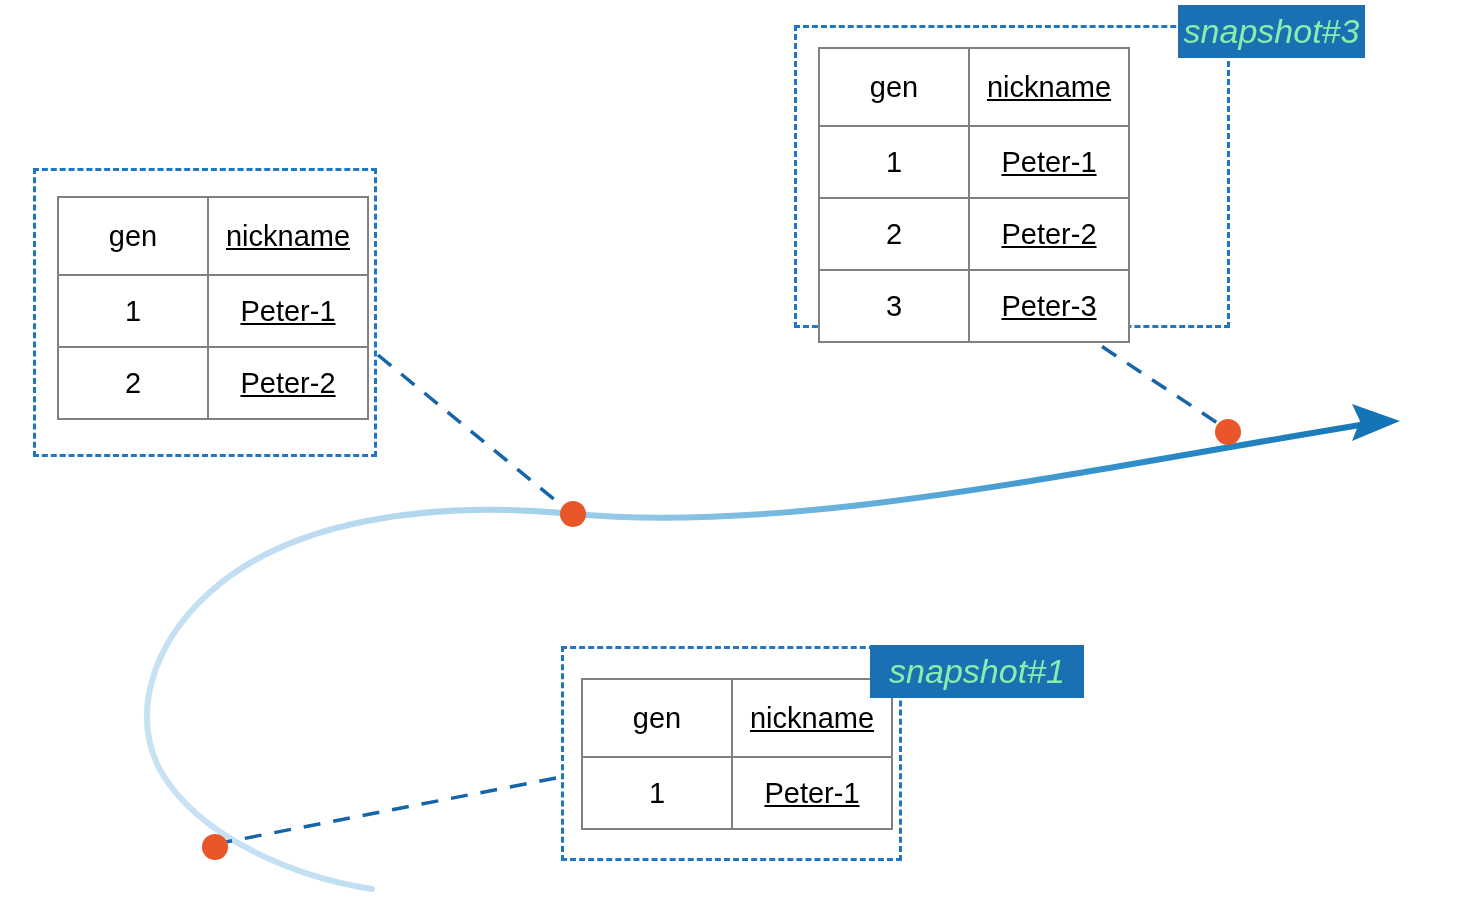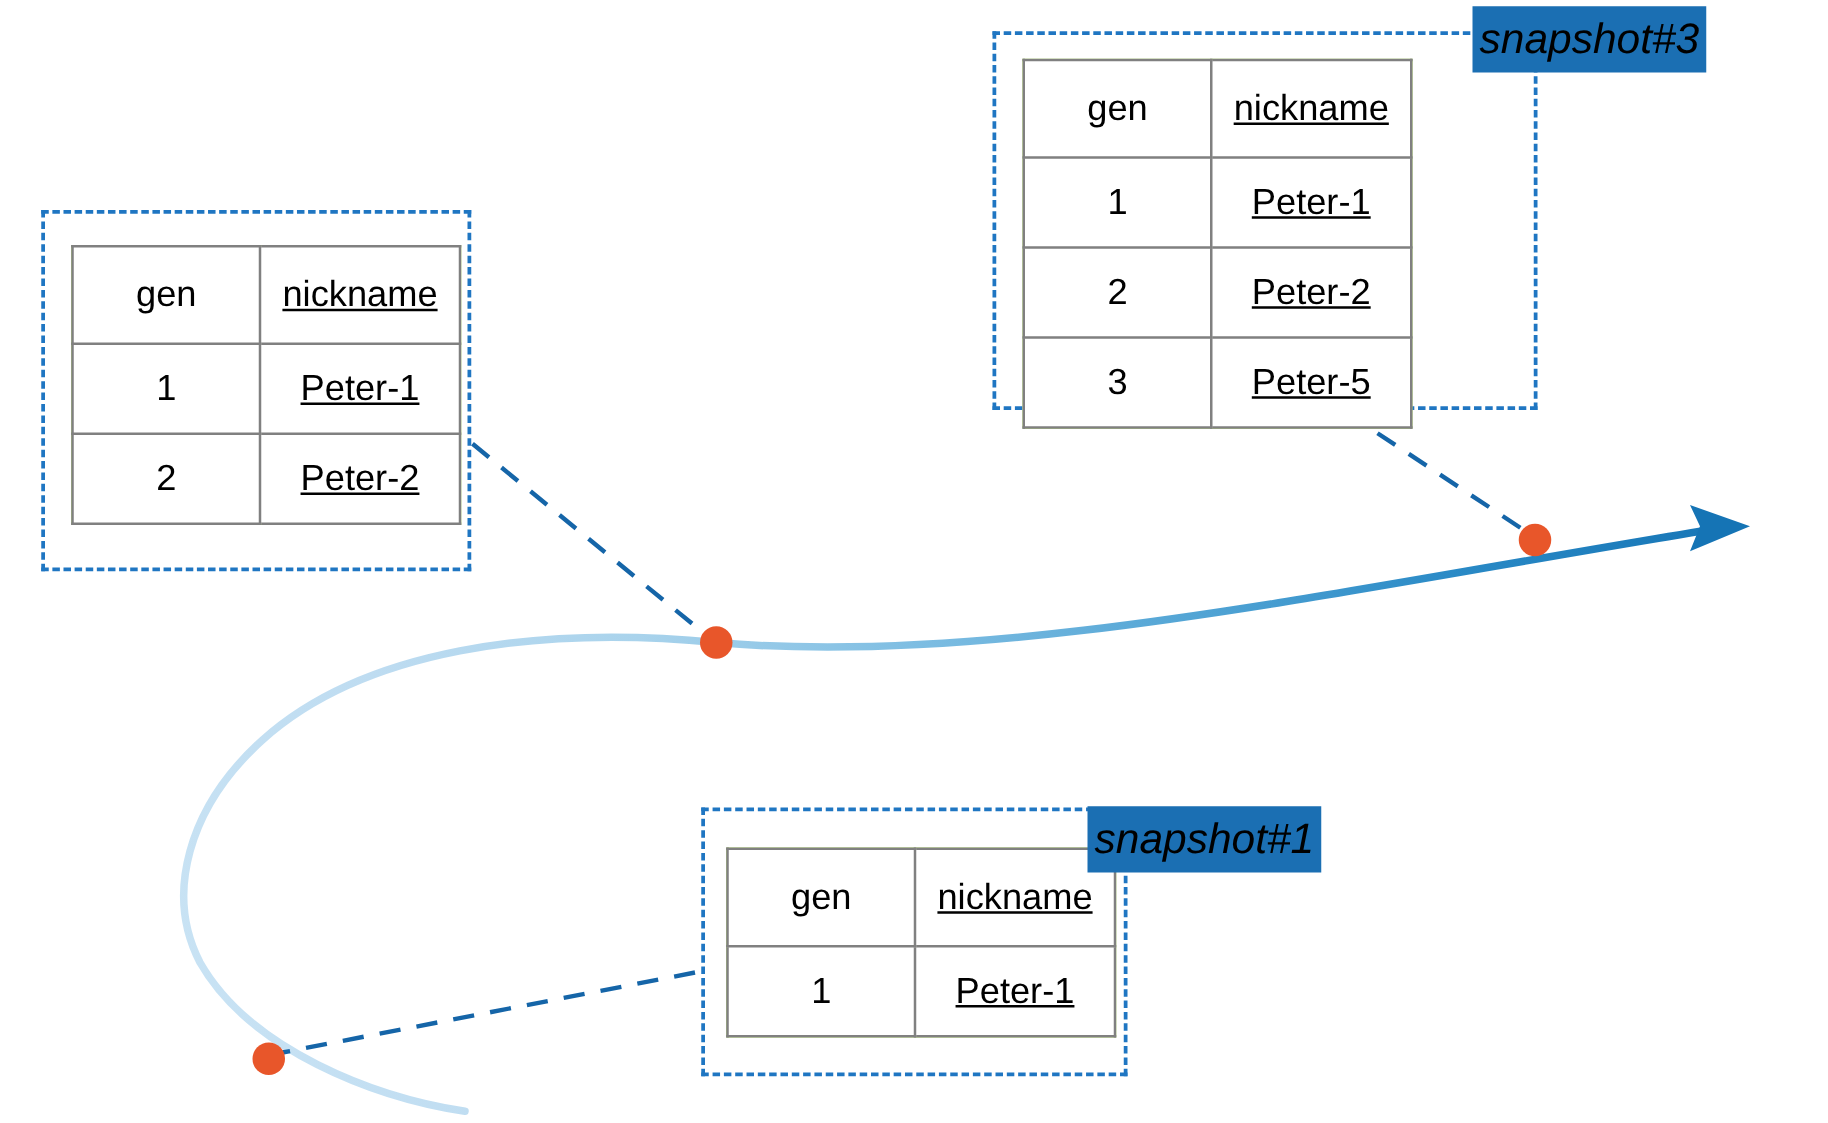--- a/index.html
+++ b/index.html
@@ -28,21 +28,21 @@
   
   .snap-box {
     position: absolute;
     border: 3px dashed #1f76c2;
     box-sizing: border-box;
     background: transparent;
   }
   .snap-table {
     position: absolute;
     border-collapse: collapse;
-    background: #bef264;
+    background: #fef9c3;
     table-layout: fixed;
   }
   .snap-table td {
     border: 2px solid #808080;
     text-align: center;
     vertical-align: middle;
     font-family: "Liberation Sans", sans-serif;
     font-size: 29px;
     color: #000000;
     font-weight: 400;
@@ -51,21 +51,21 @@
   }
   .snap-table td.col-gen { width: 148px; }
   .snap-table td.col-nick { width: 158px; text-decoration: underline; }
   .snap-table tr { height: 72px; }
   .snap-table tr.hdr { height: 78px; }
 
   
   .snap-badge {
     position: absolute;
     background: #1b6fb3;
-    color: #000000;
+    color: #86efac;
     font-family: "Liberation Sans", sans-serif;
     font-style: italic;
     font-size: 34px;
     font-weight: 400;
     letter-spacing: 0px;
     display: flex;
     align-items: center;
     justify-content: center;
     white-space: nowrap;
     box-sizing: border-box;
@@ -139,21 +139,21 @@
       <tr>
         <td class="col-gen">1</td>
         <td class="col-nick">Peter-1</td>
       </tr>
       <tr>
         <td class="col-gen">2</td>
         <td class="col-nick">Peter-2</td>
       </tr>
       <tr>
         <td class="col-gen">3</td>
-        <td class="col-nick">Peter-5</td>
+        <td class="col-nick">Peter-3</td>
       </tr>
     </tbody>
   </table>
 
   <div class="snap-badge" style="left:1178px; top:5px; width:187px; height:53px;">snapshot#3</div>
 
   <div class="snap-box" style="left:561px; top:646px; width:341px; height:215px;"></div>
 
   <table class="snap-table" style="left:581px; top:678px;">
     <tbody>
@@ -161,15 +161,15 @@
         <td class="col-gen">gen</td>
         <td class="col-nick">nickname</td>
       </tr>
       <tr>
         <td class="col-gen">1</td>
         <td class="col-nick">Peter-1</td>
       </tr>
     </tbody>
   </table>
 
-  <div class="snap-badge" style="left:870px; top:645px; width:187px; height:53px;">snapshot#1</div>
+  <div class="snap-badge" style="left:870px; top:645px; width:214px; height:53px;">snapshot#1</div>
 
 </div>
 
 </body></html>

